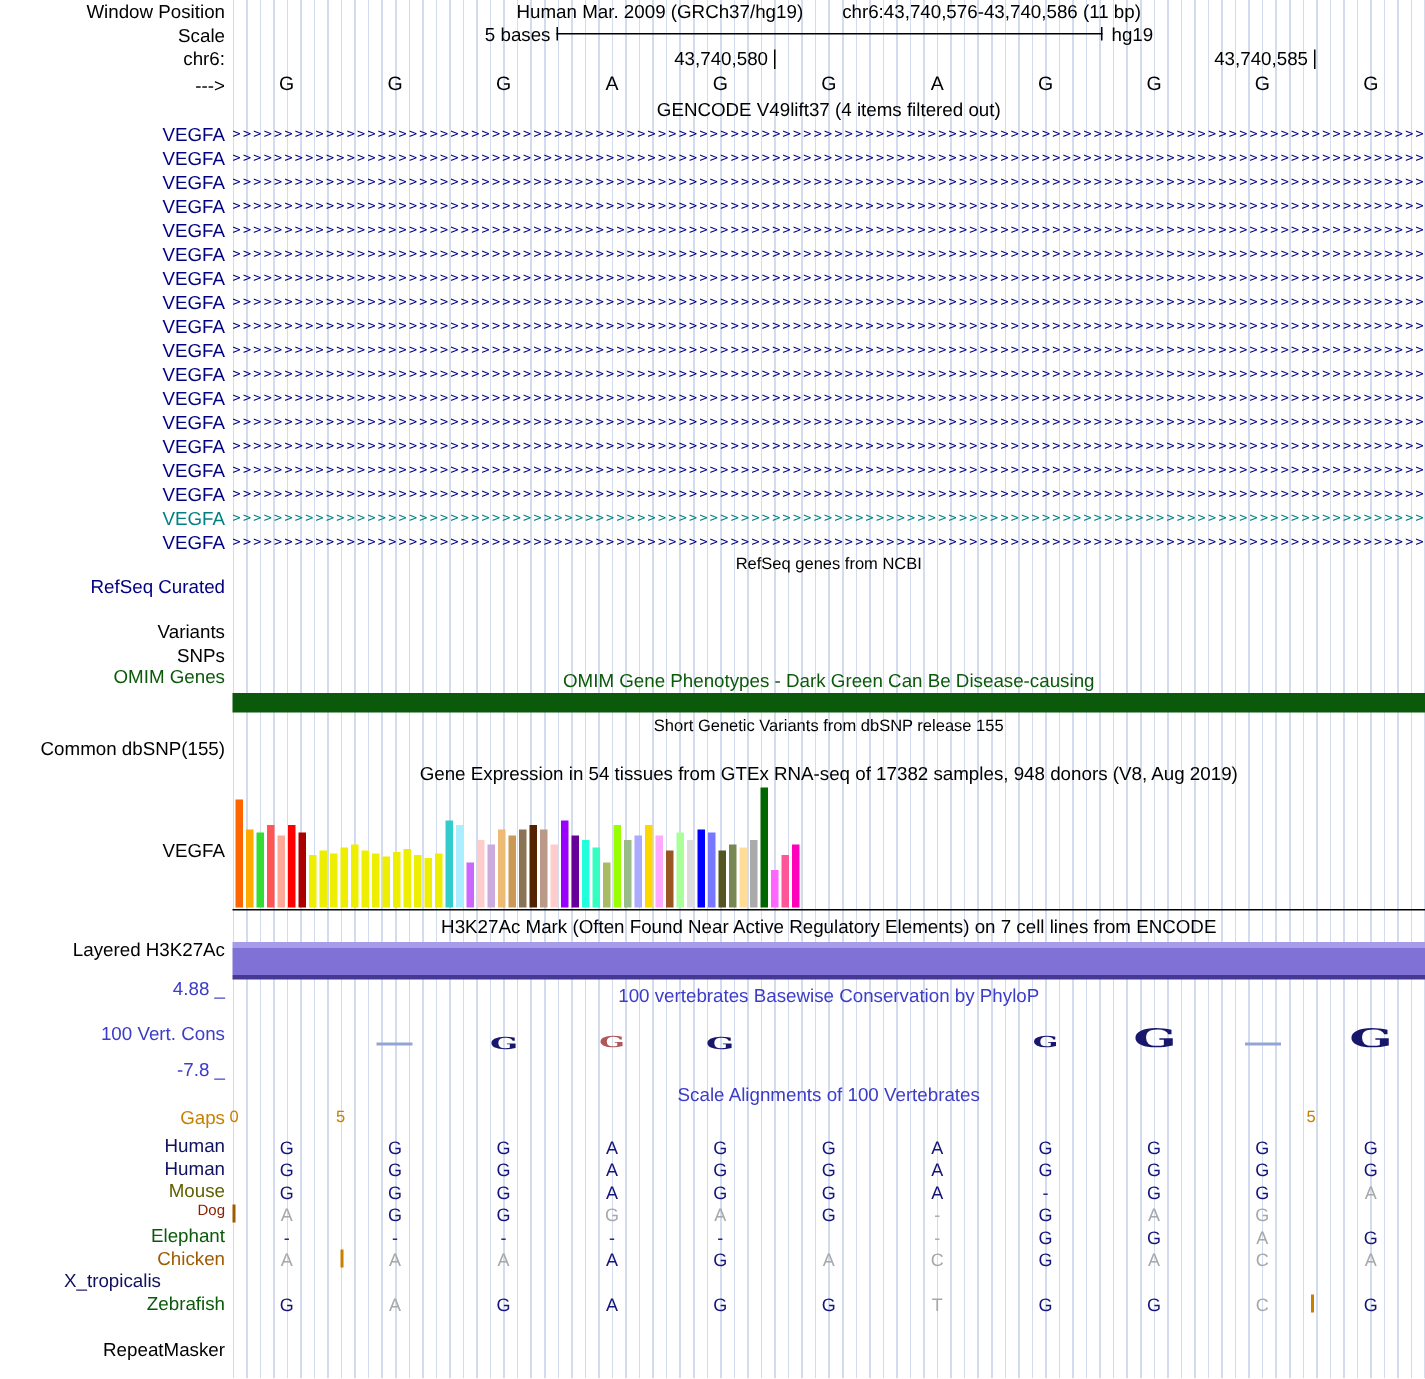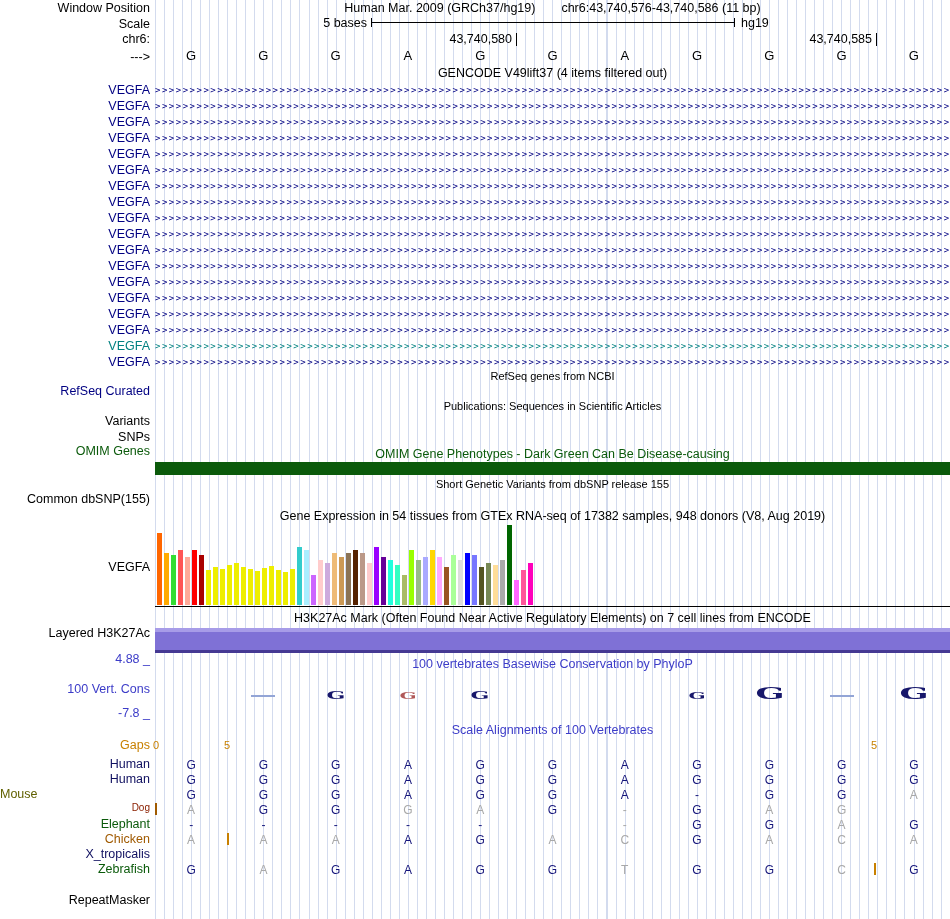--- a/index.html
+++ b/index.html
@@ -52,21 +52,20 @@
   <div class="hg19">hg19</div>
 
   <div class="llabel" style="top:32px">chr6:</div>
   <div class="llabel" style="top:50px">---&gt;</div>
 
   <div class="ctitle" style="top:66px">GENCODE V49lift37 (4 items filtered out)</div>
 
   <div class="ctitle small" style="top:370px">RefSeq genes from NCBI</div>
   <div class="llabel navy" style="top:384px">RefSeq Curated</div>
 
-  <div class="ctitle small" style="top:400px">Publications: Sequences in Scientific Articles</div>
   <div class="llabel" style="top:414px">Variants</div>
   <div class="llabel" style="top:430px">SNPs</div>
 
   <div class="ctitle green" style="top:447px">OMIM Gene Phenotypes - Dark Green Can Be Disease-causing</div>
   <div class="omimbar"></div>
   <div class="llabel green" style="top:444px">OMIM Genes</div>
 
   <div class="ctitle small" style="top:478px">Short Genetic Variants from dbSNP release 155</div>
   <div class="llabel" style="top:492px">Common dbSNP(155)</div>
 
@@ -223,21 +222,21 @@
     <div class="abs" style="left: 251.409px; top: 773px; width: 24px; text-align: center; font-size: 12px; color: var(--dark_base);">G</div>
     <div class="abs" style="left: 323.682px; top: 773px; width: 24px; text-align: center; font-size: 12px; color: var(--dark_base);">G</div>
     <div class="abs" style="left: 395.955px; top: 773px; width: 24px; text-align: center; font-size: 12px; color: var(--dark_base);">A</div>
     <div class="abs" style="left: 468.227px; top: 773px; width: 24px; text-align: center; font-size: 12px; color: var(--dark_base);">G</div>
     <div class="abs" style="left: 540.5px; top: 773px; width: 24px; text-align: center; font-size: 12px; color: var(--dark_base);">G</div>
     <div class="abs" style="left: 612.773px; top: 773px; width: 24px; text-align: center; font-size: 12px; color: var(--dark_base);">A</div>
     <div class="abs" style="left: 685.045px; top: 773px; width: 24px; text-align: center; font-size: 12px; color: var(--dark_base);">G</div>
     <div class="abs" style="left: 757.318px; top: 773px; width: 24px; text-align: center; font-size: 12px; color: var(--dark_base);">G</div>
     <div class="abs" style="left: 829.591px; top: 773px; width: 24px; text-align: center; font-size: 12px; color: var(--dark_base);">G</div>
     <div class="abs" style="left: 901.864px; top: 773px; width: 24px; text-align: center; font-size: 12px; color: var(--dark_base);">G</div>
-    <div class="abs" style="left: 0px; top: 787px; width: 150px; text-align: left; font-size: 12.5px; color: rgb(96, 96, 0);">Mouse</div>
+    <div class="abs" style="left: 0px; top: 787px; width: 150px; text-align: right; font-size: 12.5px; color: rgb(96, 96, 0);">Mouse</div>
     <div class="abs" style="left: 179.136px; top: 788px; width: 24px; text-align: center; font-size: 12px; color: var(--dark_base);">G</div>
     <div class="abs" style="left: 251.409px; top: 788px; width: 24px; text-align: center; font-size: 12px; color: var(--dark_base);">G</div>
     <div class="abs" style="left: 323.682px; top: 788px; width: 24px; text-align: center; font-size: 12px; color: var(--dark_base);">G</div>
     <div class="abs" style="left: 395.955px; top: 788px; width: 24px; text-align: center; font-size: 12px; color: var(--dark_base);">A</div>
     <div class="abs" style="left: 468.227px; top: 788px; width: 24px; text-align: center; font-size: 12px; color: var(--dark_base);">G</div>
     <div class="abs" style="left: 540.5px; top: 788px; width: 24px; text-align: center; font-size: 12px; color: var(--dark_base);">G</div>
     <div class="abs" style="left: 612.773px; top: 788px; width: 24px; text-align: center; font-size: 12px; color: var(--dark_base);">A</div>
     <div class="abs" style="left: 685.045px; top: 788px; width: 24px; text-align: center; font-size: 12px; color: var(--dark_base);">-</div>
     <div class="abs" style="left: 757.318px; top: 788px; width: 24px; text-align: center; font-size: 12px; color: var(--dark_base);">G</div>
     <div class="abs" style="left: 829.591px; top: 788px; width: 24px; text-align: center; font-size: 12px; color: var(--dark_base);">G</div>
@@ -271,21 +270,21 @@
     <div class="abs" style="left: 323.682px; top: 833px; width: 24px; text-align: center; font-size: 12px; color: var(--light_base);">A</div>
     <div class="abs" style="left: 395.955px; top: 833px; width: 24px; text-align: center; font-size: 12px; color: var(--dark_base);">A</div>
     <div class="abs" style="left: 468.227px; top: 833px; width: 24px; text-align: center; font-size: 12px; color: var(--dark_base);">G</div>
     <div class="abs" style="left: 540.5px; top: 833px; width: 24px; text-align: center; font-size: 12px; color: var(--light_base);">A</div>
     <div class="abs" style="left: 612.773px; top: 833px; width: 24px; text-align: center; font-size: 12px; color: var(--light_base);">C</div>
     <div class="abs" style="left: 685.045px; top: 833px; width: 24px; text-align: center; font-size: 12px; color: var(--dark_base);">G</div>
     <div class="abs" style="left: 757.318px; top: 833px; width: 24px; text-align: center; font-size: 12px; color: var(--light_base);">A</div>
     <div class="abs" style="left: 829.591px; top: 833px; width: 24px; text-align: center; font-size: 12px; color: var(--light_base);">C</div>
     <div class="abs" style="left: 901.864px; top: 833px; width: 24px; text-align: center; font-size: 12px; color: var(--light_base);">A</div>
     <div class="abs" style="left: 227px; top: 833px; width: 2px; height: 12px; background: rgb(200, 128, 0);"></div>
-    <div class="abs" style="left: 0px; top: 847px; width: 150px; text-align: right; font-size: 12.5px; color: rgb(16, 16, 96);">X_tropicalis</div>
+    <div class="abs" style="left: 0px; top: 847px; width: 150px; text-align: center; font-size: 12.5px; color: rgb(16, 16, 96);">X_tropicalis</div>
     <div class="abs" style="left: 0px; top: 862px; width: 150px; text-align: right; font-size: 12.5px; color: rgb(10, 90, 10);">Zebrafish</div>
     <div class="abs" style="left: 179.136px; top: 863px; width: 24px; text-align: center; font-size: 12px; color: var(--dark_base);">G</div>
     <div class="abs" style="left: 251.409px; top: 863px; width: 24px; text-align: center; font-size: 12px; color: var(--light_base);">A</div>
     <div class="abs" style="left: 323.682px; top: 863px; width: 24px; text-align: center; font-size: 12px; color: var(--dark_base);">G</div>
     <div class="abs" style="left: 395.955px; top: 863px; width: 24px; text-align: center; font-size: 12px; color: var(--dark_base);">A</div>
     <div class="abs" style="left: 468.227px; top: 863px; width: 24px; text-align: center; font-size: 12px; color: var(--dark_base);">G</div>
     <div class="abs" style="left: 540.5px; top: 863px; width: 24px; text-align: center; font-size: 12px; color: var(--dark_base);">G</div>
     <div class="abs" style="left: 612.773px; top: 863px; width: 24px; text-align: center; font-size: 12px; color: var(--light_base);">T</div>
     <div class="abs" style="left: 685.045px; top: 863px; width: 24px; text-align: center; font-size: 12px; color: var(--dark_base);">G</div>
     <div class="abs" style="left: 757.318px; top: 863px; width: 24px; text-align: center; font-size: 12px; color: var(--dark_base);">G</div>

